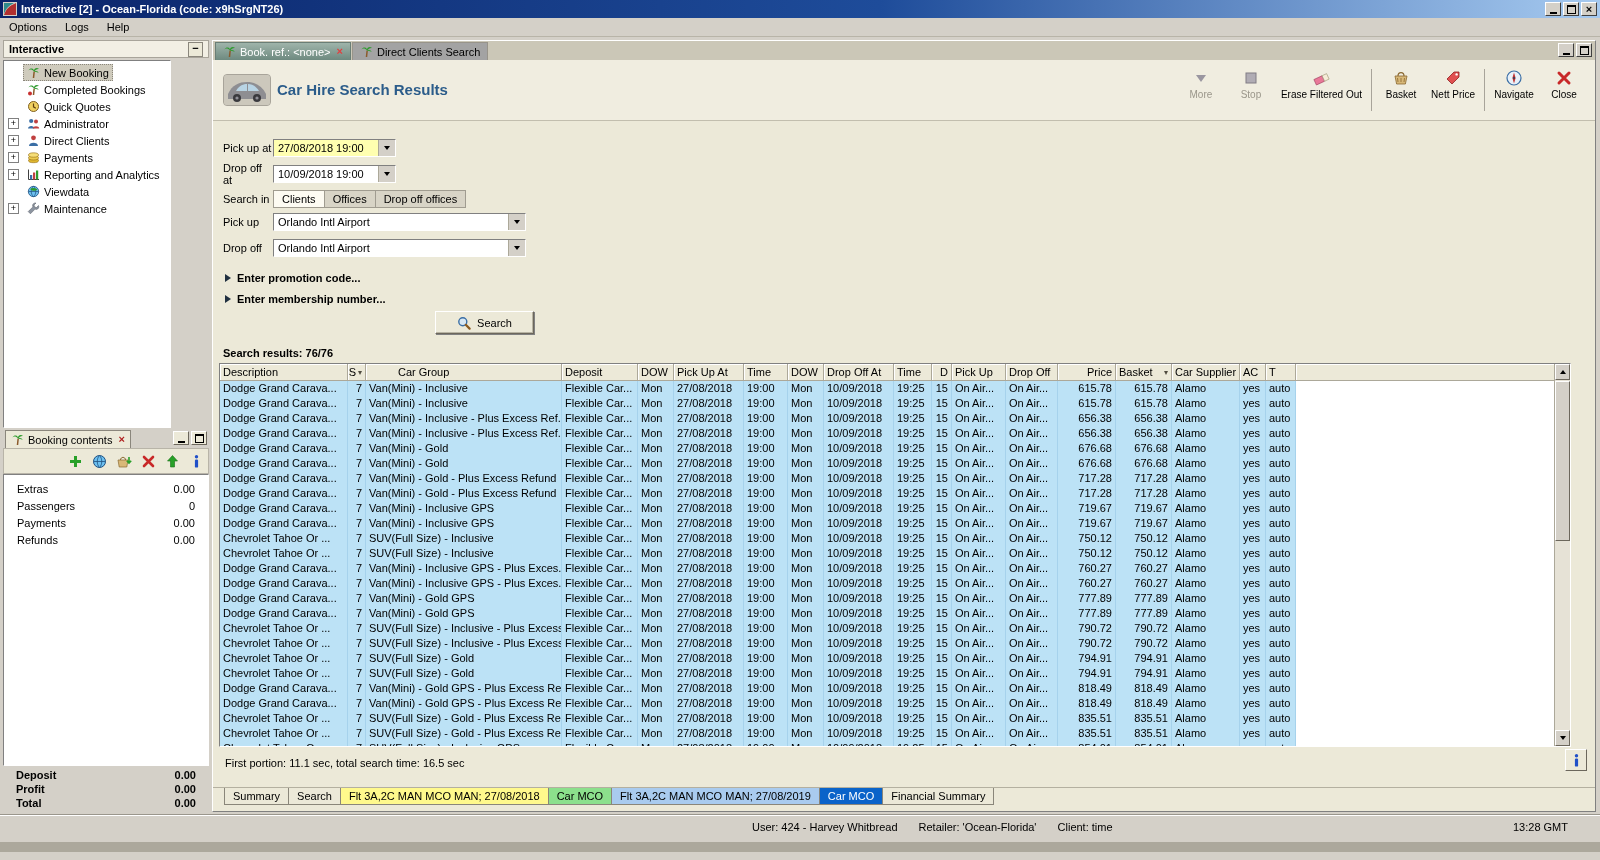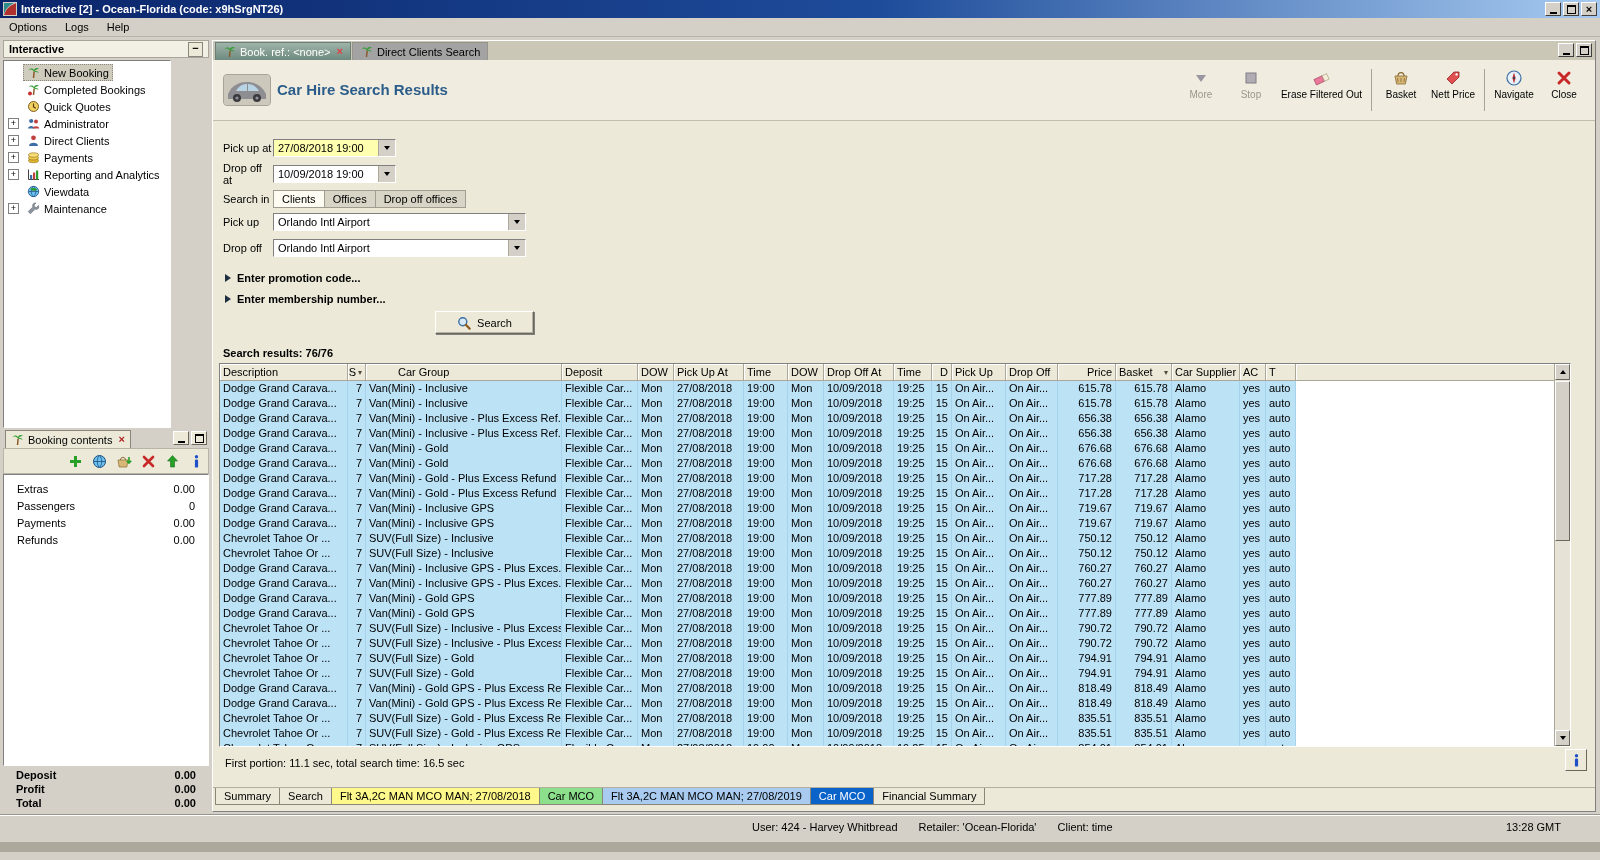--- a/index.html
+++ b/index.html
@@ -119,31 +119,31 @@
   .sb-up{top:0}.sb-down{bottom:0}
   .tri-up{width:0;height:0;border-left:3px solid transparent;border-right:3px solid transparent;border-bottom:4px solid #000}
   .sb-thumb{position:absolute;left:0;top:17px;width:15px;height:160px;background:#D4D0C8;box-sizing:border-box;
     border:1px solid;border-color:#fff #6C675C #6C675C #fff}
 
   .timing{position:absolute;left:12px;top:716px}
   .info-btn{position:absolute;right:8px;top:708px;width:22px;height:22px;background:#ECE9D8;box-sizing:border-box;
     border:1px solid;border-color:#fff #6C675C #6C675C #fff;display:flex;align-items:center;justify-content:center}
 
   .bot-strip{position:absolute;left:0;top:746px;width:100%;height:22px;border-top:1px solid #B4B0A0;
-    background:#ECE9D8;box-sizing:border-box;display:flex;align-items:flex-start;padding-left:2px}
+    background:#ECE9D8;box-sizing:border-box;display:flex;align-items:flex-start;padding-left:11px}
   .bot-tab{height:17px;box-sizing:border-box;padding:2px 8px;border:1px solid #8A867A;border-top:none;
     margin-right:-1px;white-space:nowrap;display:flex;align-items:center}
   .bot-tab.active{font-weight:normal}
 
   
   .statusbar{position:absolute;left:0;top:815px;width:100%;height:23px;background:#D4D0C8;
     border-top:1px solid #fff;box-shadow:0 -1px 0 #9A968C;box-sizing:border-box}
   .sb-center{position:absolute;left:752px;top:5px;white-space:nowrap}
   .sb-center span{margin-right:18px}
-  .sb-time{position:absolute;right:39px;top:5px}
+  .sb-time{position:absolute;right:32px;top:5px}
   .bottom-edge{position:absolute;left:0;top:838px;width:100%;height:22px;background:#D4D0C8}
   .bottom-edge::before{content:"";position:absolute;left:0;top:4px;width:100%;height:10px;background:#ACA89C}
 </style>
 </head>
 <body>
 
 <div class="app">
 
   <div class="titlebar">
     <span class="ico">

